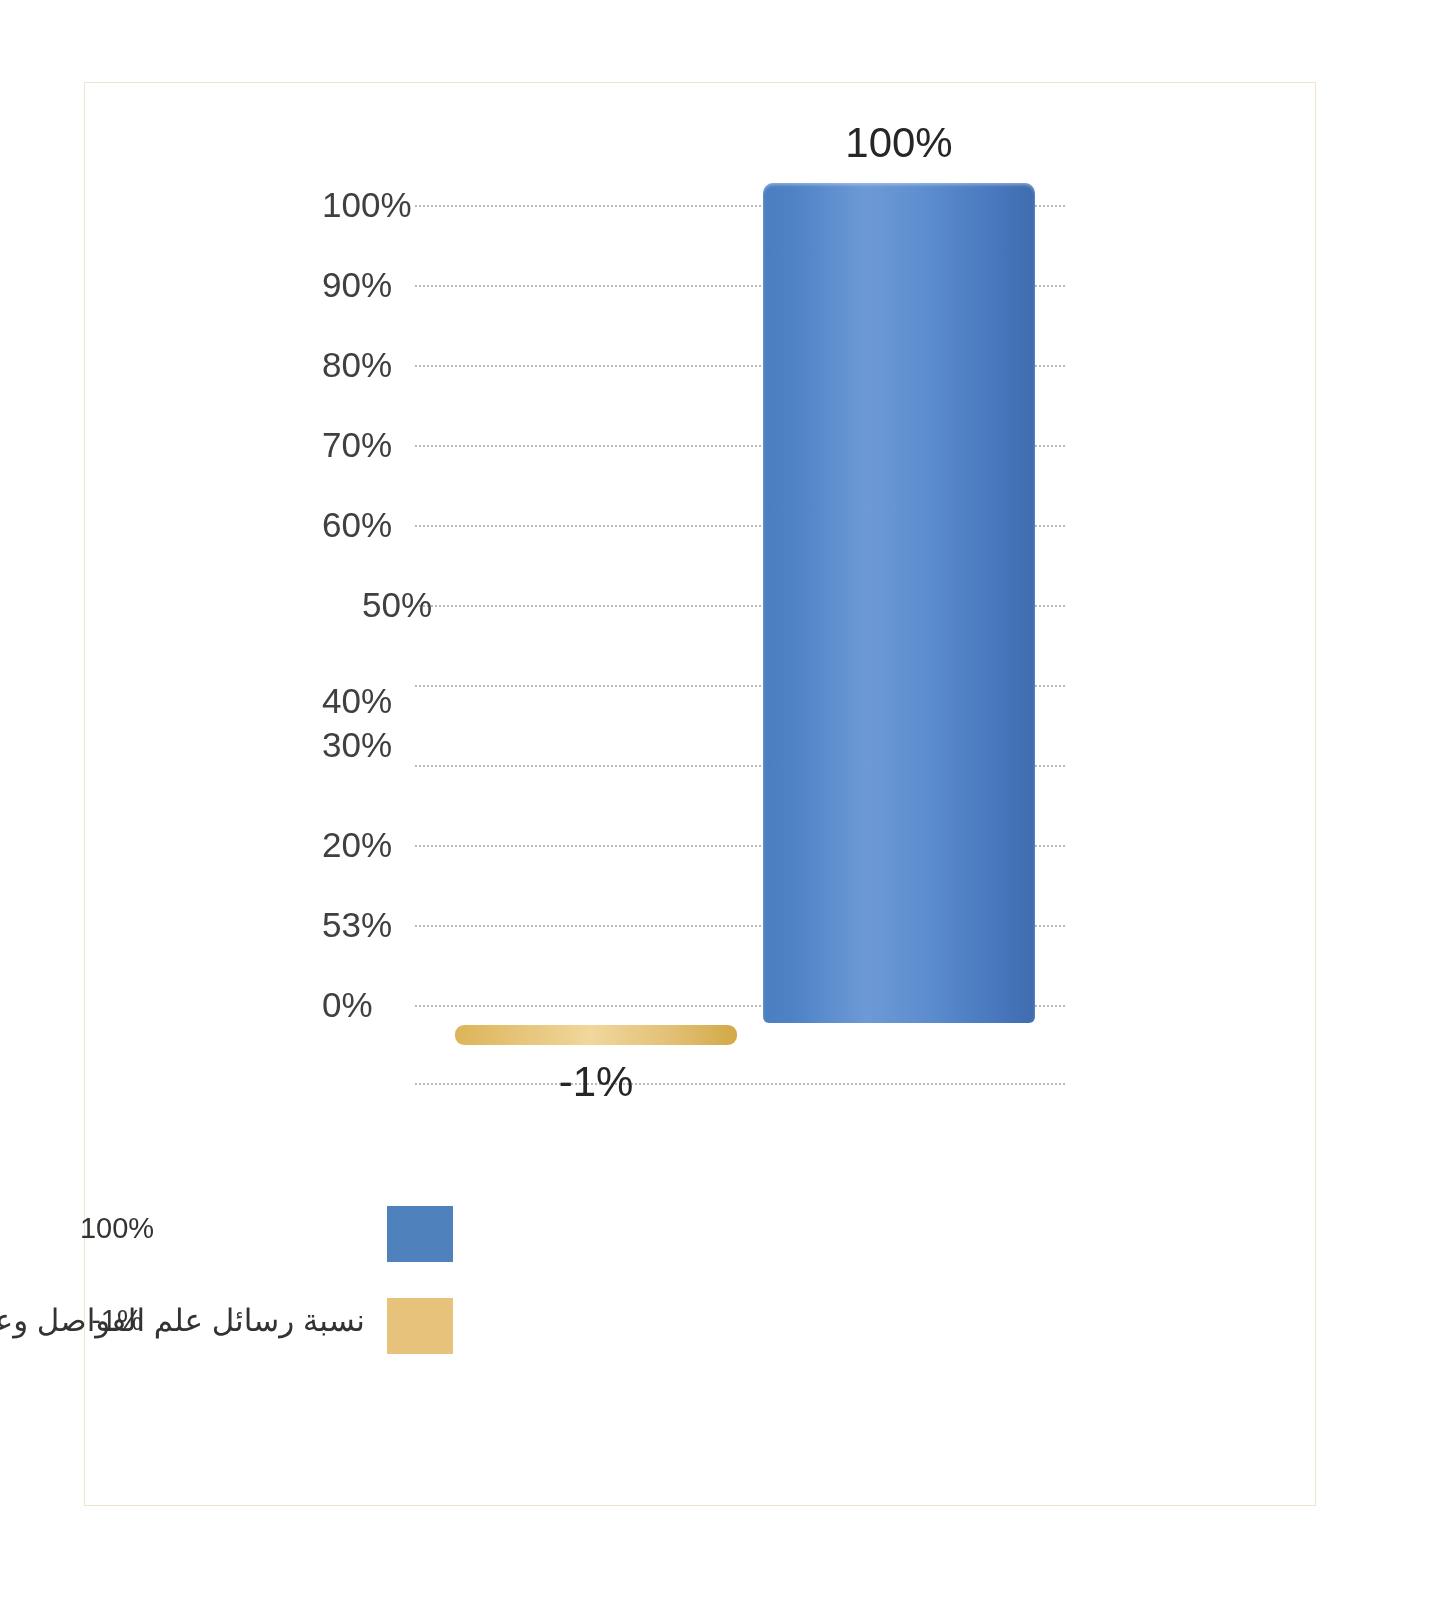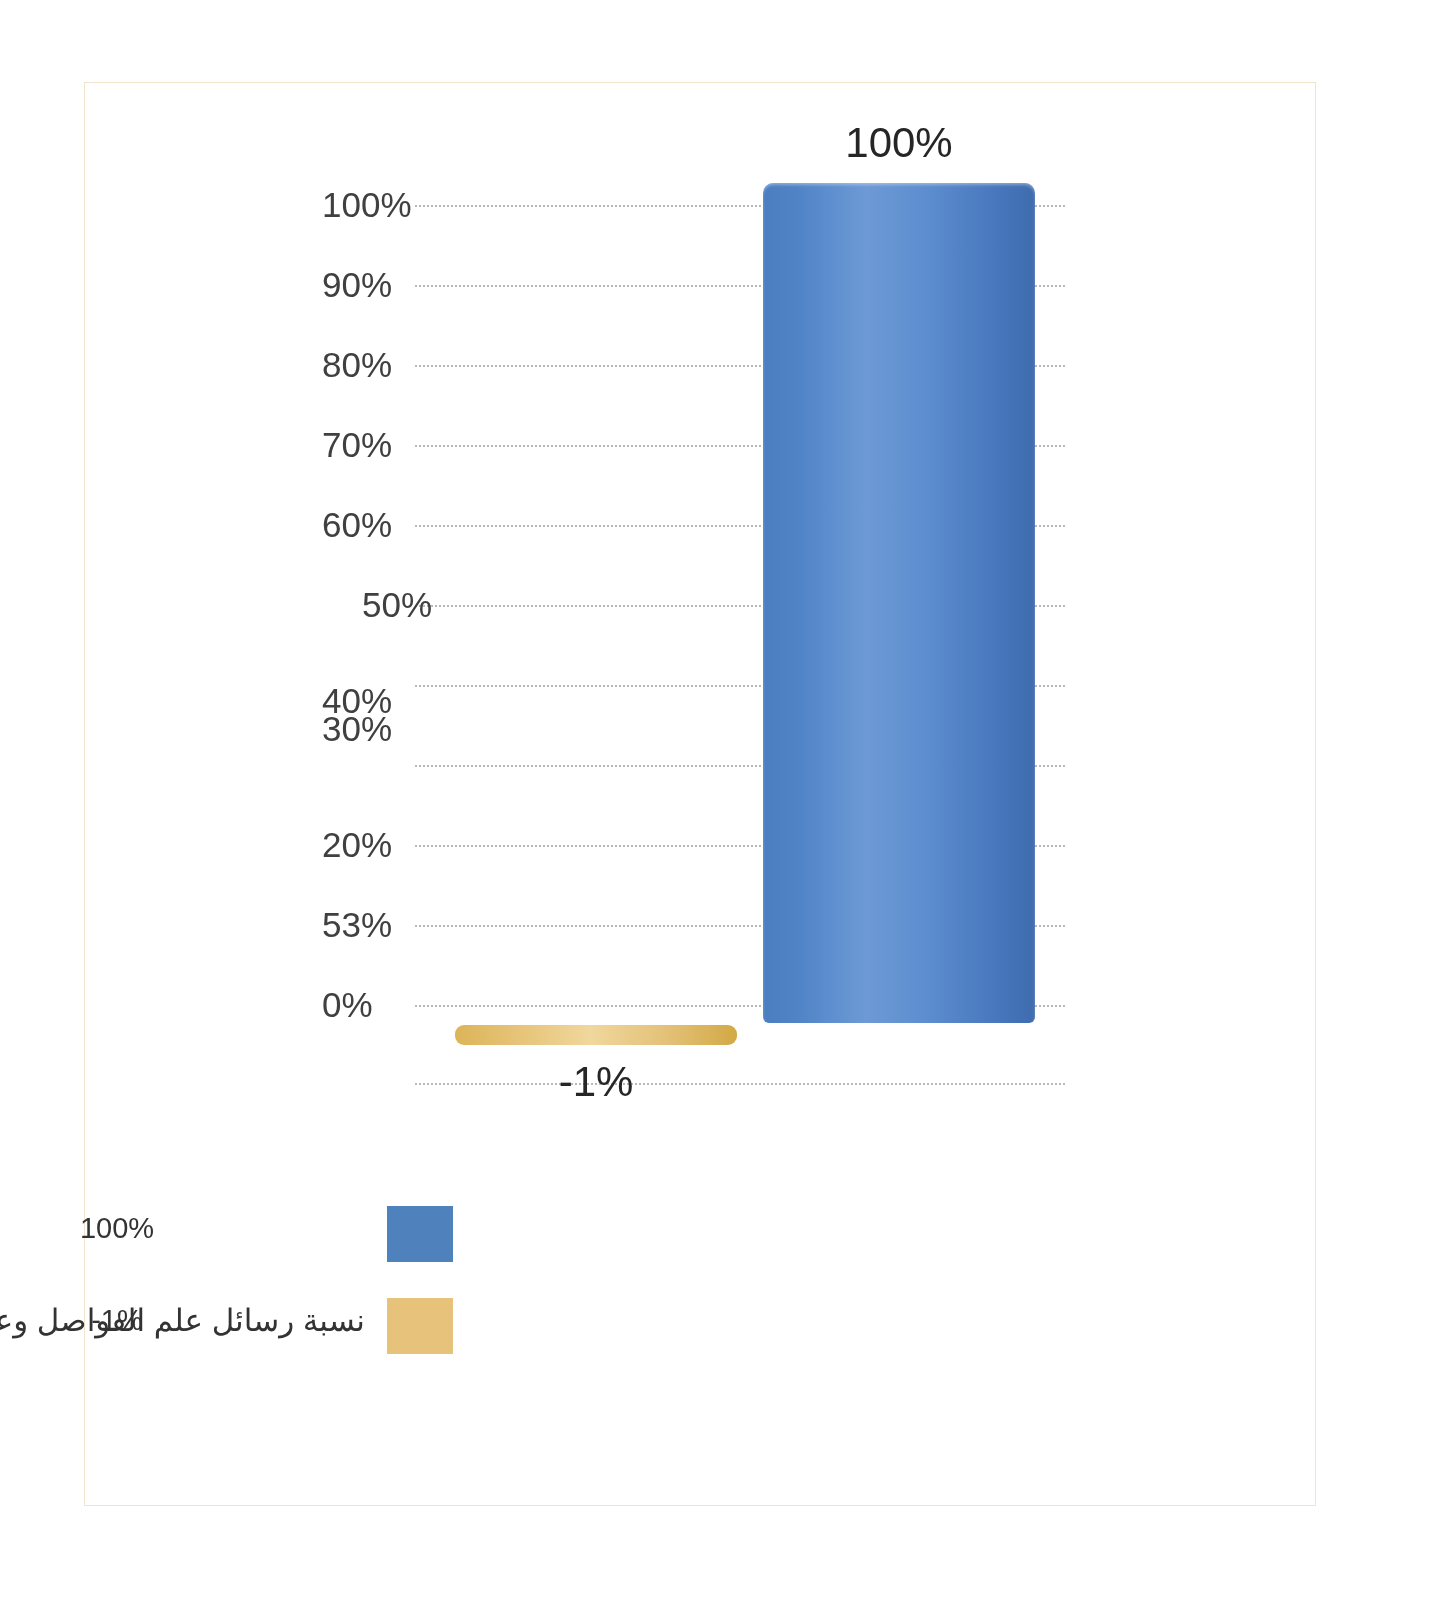--- a/index.html
+++ b/index.html
@@ -143,21 +143,21 @@
     <div class="gridline" style="top:922px;"></div>
     <div class="gridline" style="top:1000px;"></div>
 
     <div class="ytick" style="top:122px;">100%</div>
     <div class="ytick" style="top:202px;">90%</div>
     <div class="ytick" style="top:282px;margin-left:44px;">80%</div>
     <div class="ytick" style="top:362px;">70%</div>
     <div class="ytick" style="top:442px;">60%</div>
     <div class="ytick" style="top:522px;text-align:center;">50%</div>
     <div class="ytick" style="top:602px;margin-top:16px;">40%</div>
-    <div class="ytick" style="top:646px;margin-left:44px;">30%</div>
+    <div class="ytick" style="top:662px;margin-left:44px;">30%</div>
     <div class="ytick" style="top:762px;">20%</div>
     <div class="ytick" style="top:842px;">53%</div>
     <div class="ytick" style="top:922px;">0%</div>
 
     <div class="bars-layer">
       <div class="bar-blue" style="left:678px; top:100px; width:272px; height:840px;"></div>
       <div class="bar-gold" style="left:370px; top:942px; width:282px; height:20px;"></div>
     </div>
 
     <div class="bar-value" style="left:678px; top:36px; width:272px;">100%</div>

